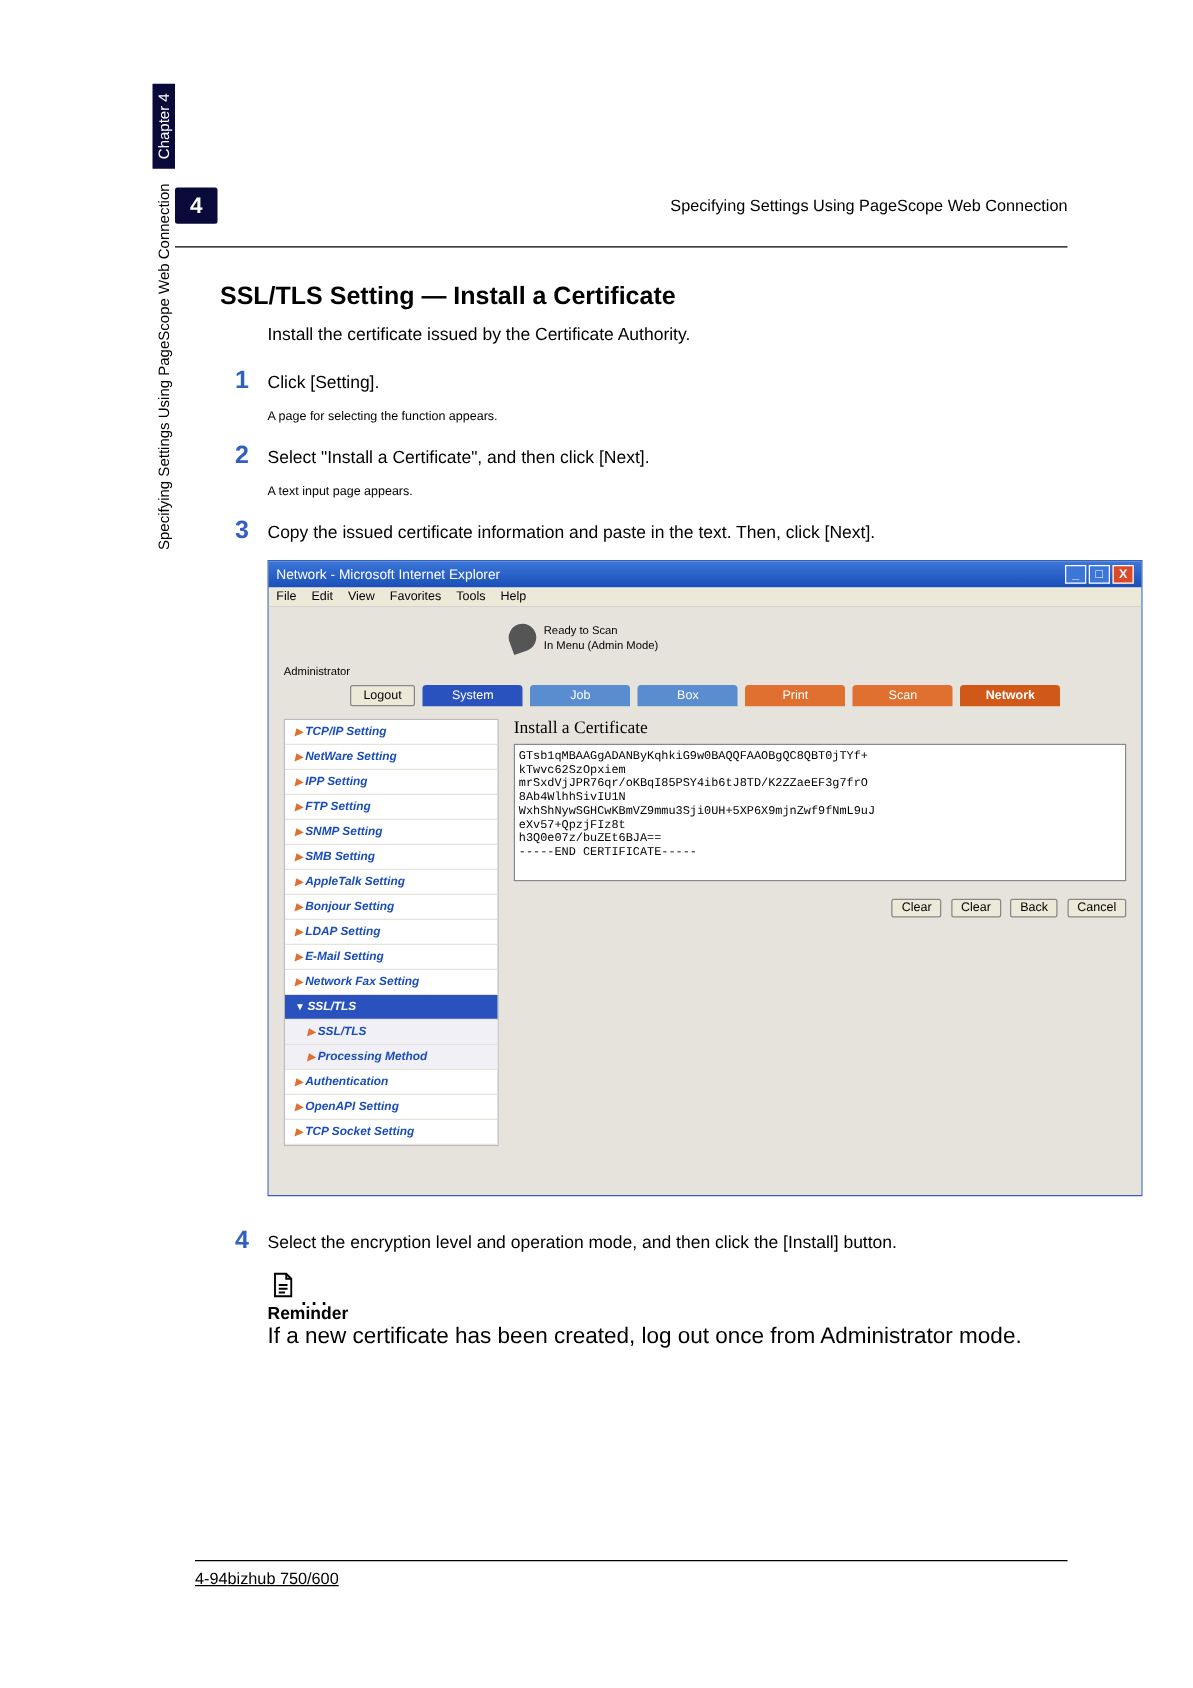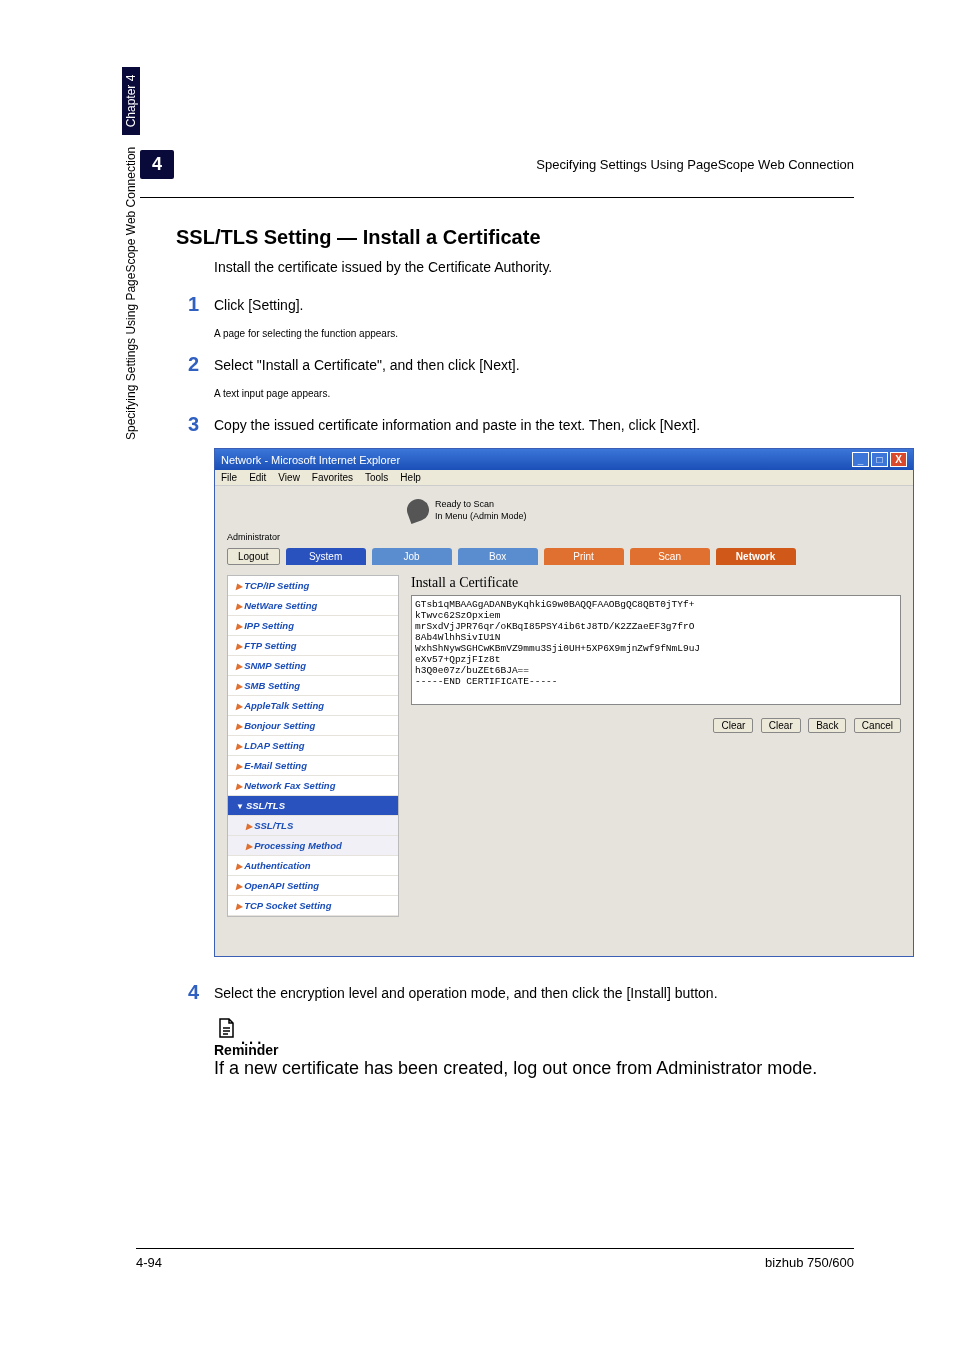--- a/index.html
+++ b/index.html
@@ -19,21 +19,21 @@
     .titlebar { background: linear-gradient(to bottom, #3b76d8, #1a4fb7); color: #fff; font-size: 11px; padding: 3px 6px; display: flex; align-items: center; }
     .titlebar-right { margin-left: auto; display: flex; gap: 2px; }
     .winbtn { width: 17px; height: 15px; display: inline-flex; align-items: center; justify-content: center; font-size: 10px; font-weight: bold; border: 1px solid #fff; background: #3b76d8; }
     .winbtn.close { background: #d84a2b; }
     .menubar { background: #ece9d8; font-size: 10px; padding: 2px 6px; display: flex; gap: 12px; border-bottom: 1px solid #ccc; }
     .content-pane { background: #e5e3dc; padding: 8px 12px 12px 12px; min-height: 470px; }
     .logo-row { display: flex; align-items: center; gap: 6px; margin: 4px 0 10px 180px; }
     .logo-swoosh { width: 22px; height: 22px; background: #555; border-radius: 50% 50% 50% 0; transform: rotate(-20deg); }
     .logo-text { font-size: 9px; line-height: 12px; }
     .admin-label { font-size: 9px; margin-bottom: 6px; }
-    .mainbar { display: flex; gap: 6px; margin-bottom: 10px; }
+    .mainbar { display: flex; gap: 6px; margin-bottom: 10px; justify-content: center; }
     .logout-btn { background: #ece9d8; border: 1px solid #888; font-size: 10px; padding: 2px 10px; border-radius: 2px; }
     .tab { font-size: 10px; color: #fff; padding: 3px 0; width: 80px; text-align: center; border-radius: 3px 3px 0 0; }
     .tab.blue { background: #2a52be; }
     .tab.gblue { background: #5a8cd0; }
     .tab.orange { background: #e07030; }
     .tab.dorange { background: #d05818; font-weight: bold; }
     .cols { display: flex; gap: 12px; align-items: flex-start; }
     .sidebar { width: 172px; background: #fff; border: 1px solid #bbb; }
     .side-item { font-size: 9.5px; color: #1a4db8; font-weight: bold; padding: 4px 8px; border-bottom: 1px solid #e5e3dc; cursor: pointer; font-style: italic; }
     .side-tri { color: #e07030; margin-right: 2px; font-size: 8px; }
@@ -45,21 +45,21 @@
     .cert-textarea { width: 100%; height: 110px; font-family: "Courier New", monospace; font-size: 9.5px; border: 1px solid #888; padding: 3px; background: #fff; resize: none; overflow-y: scroll; }
     .btn-row { text-align: right; margin-top: 6px; }
     .wbtn { font-size: 10px; background: #ece9d8; border: 1px solid #888; padding: 1px 7px; margin-left: 3px; border-radius: 2px; }
     .reminder-icon { width: 24px; height: 24px; display: inline-block; vertical-align: bottom; }
     .reminder-block { margin-left: 74px; margin-top: 8px; }
     .reminder-dots { font-size: 22px; letter-spacing: 2px; vertical-align: bottom; display: inline-block; margin-left: 2px; line-height: 10px; transform: translateY(2px); }
     .reminder-title { font-weight: bold; font-size: 14px; margin-top: 2px; }
     .reminder-text { font-size: 18px; }
     .side-label { position: absolute; left: 122px; top: 440px; transform: rotate(-90deg); transform-origin: left top; font-size: 12px; white-space: nowrap; }
     .side-label .chap-badge { background: #0a0a3a; color: #fff; padding: 2px 8px; margin-left: 8px; display: inline-block; }
-    .footer { position: absolute; bottom: 80px; left: 136px; right: 100px; display: flex; justify-content: space-between; font-size: 13px; border-top: 1px solid #000; padding-top: 6px; }
+    .footer { position: absolute; bottom: 80px; left: 156px; right: 100px; display: flex; justify-content: flex-start; font-size: 13px; border-top: 1px solid #000; padding-top: 6px; text-decoration: underline; }
   </style>
 </head>
 <body>
 
 <div class="page">
   <div class="header-line">
     <span class="chapter-badge">4</span>
     <span class="header-title">Specifying Settings Using PageScope Web Connection</span>
   </div>
   <div class="hr"></div>

